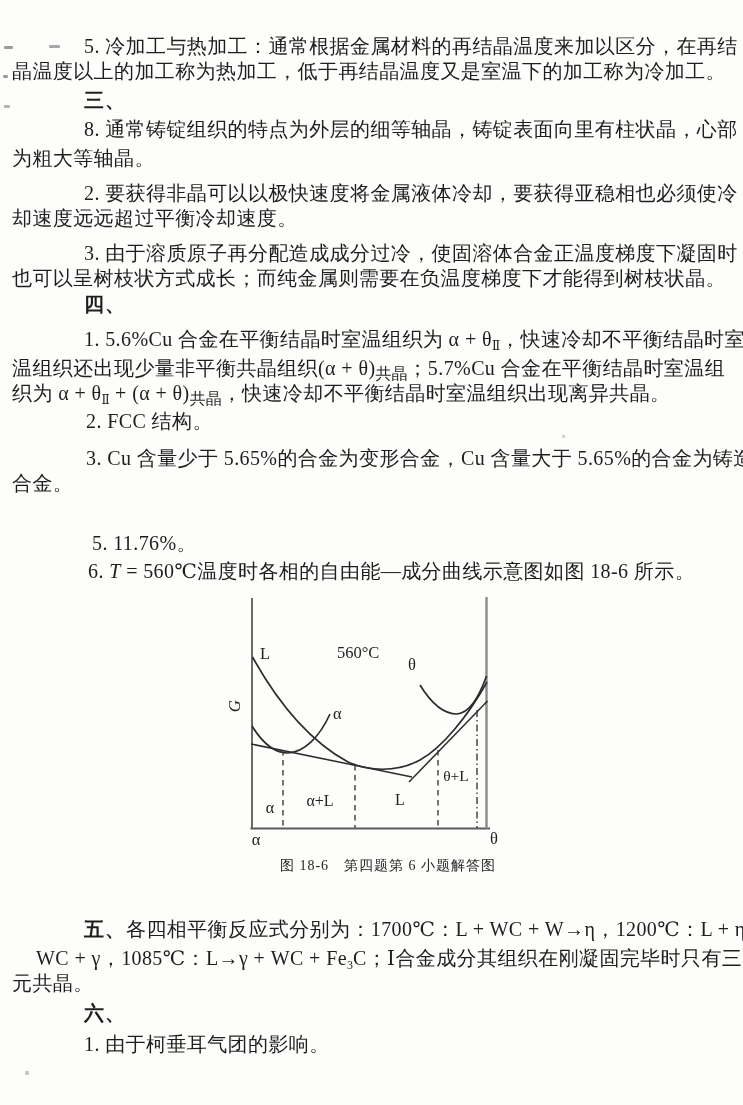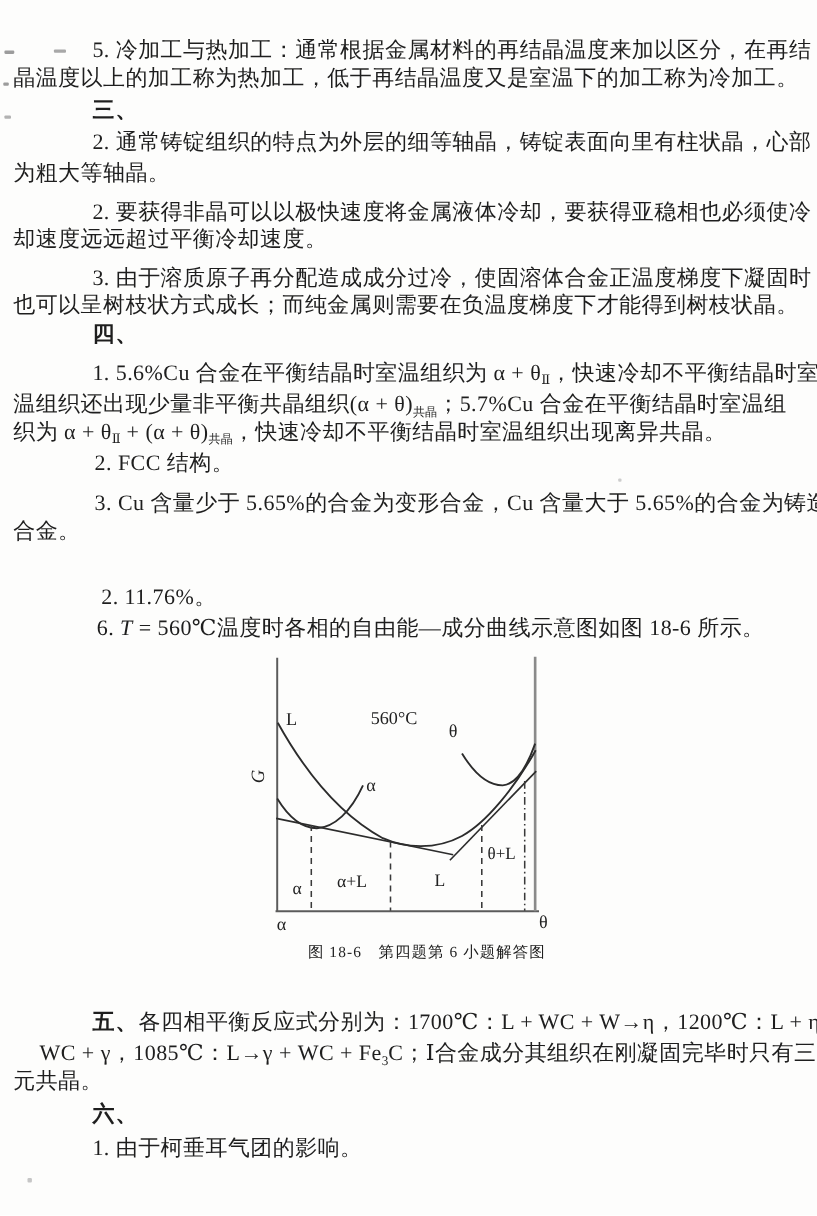--- a/index.html
+++ b/index.html
@@ -10,21 +10,21 @@
     color:#1e1e1e;
   }
   .line{
     position:absolute;white-space:nowrap;
     font-size:20px;line-height:23px;letter-spacing:0.4px;
   }
   .ind{left:84px;text-align:center;}
   .marg{left:12px;}
   .sec{font-weight:bold;letter-spacing:1px;}
   .sub{font-size:12px;vertical-align:-4px;letter-spacing:0;}
-  .subcjk{font-size:11px;vertical-align:-4px;letter-spacing:0;}
+  .subcjk{font-size:16px;vertical-align:-4px;letter-spacing:0;}
   .ivar{font-style:italic;font-family:"Liberation Serif","DejaVu Serif",serif;}
   .figwrap{position:absolute;left:210px;top:590px;width:300px;height:265px;}
   .caption{
     position:absolute;left:34px;top:857px;width:708px;text-align:center;
     font-size:14px;letter-spacing:1px;
   }
   svg text{font-family:"Liberation Serif","DejaVu Serif",serif;fill:#222;}
   .axisline{stroke:#5b5b5b;stroke-width:1.8;fill:none;}
   .borderline{stroke:#8a8a8a;stroke-width:2.4;fill:none;}
   .curve{stroke:#2c2c2c;stroke-width:1.7;fill:none;}
@@ -41,36 +41,36 @@
   <div class="artifact" style="left:4px;top:46px;width:9px;height:3px;"></div>
   <div class="artifact" style="left:49px;top:45px;width:11px;height:2.5px;background:#a8a8a8;"></div>
   <div class="artifact" style="left:3px;top:75px;width:5px;height:3px;"></div>
   <div class="artifact" style="left:4px;top:105px;width:6px;height:2.5px;background:#b2b2b2;"></div>
   <div class="artifact" style="left:25px;top:1071px;width:4px;height:4px;background:#c6c6c6;"></div>
   <div class="artifact" style="left:562px;top:435px;width:3px;height:3px;background:#cdcdcd;"></div>
 
   <div class="line ind" style="top:35px"><span>5. 冷加工与热加工：通常根据金属材料的再结晶温度来加以区分，在再结</span></div>
   <div class="line marg" style="top:60px"><span>晶温度以上的加工称为热加工，低于再结晶温度又是室温下的加工称为冷加工。</span></div>
   <div class="line ind" style="top:89px"><span class="sec">三、</span></div>
-  <div class="line ind" style="top:118px"><span>2. 通常铸锭组织的特点为外层的细等轴晶，铸锭表面向里有柱状晶，心部</span></div>
+  <div class="line ind" style="top:118px"><span>8. 通常铸锭组织的特点为外层的细等轴晶，铸锭表面向里有柱状晶，心部</span></div>
   <div class="line marg" style="top:147px"><span>为粗大等轴晶。</span></div>
   <div class="line ind" style="top:182px"><span>2. 要获得非晶可以以极快速度将金属液体冷却，要获得亚稳相也必须使冷</span></div>
   <div class="line marg" style="top:207px"><span>却速度远远超过平衡冷却速度。</span></div>
   <div class="line ind" style="top:242px"><span>3. 由于溶质原子再分配造成成分过冷，使固溶体合金正温度梯度下凝固时</span></div>
   <div class="line marg" style="top:267px"><span>也可以呈树枝状方式成长；而纯金属则需要在负温度梯度下才能得到树枝状晶。</span></div>
   <div class="line ind" style="top:293px"><span class="sec">四、</span></div>
 
   <div class="line ind" style="top:328px"><span>1. 5.6%Cu 合金在平衡结晶时室温组织为 α + θ</span><span class="sub">Ⅱ</span><span>，快速冷却不平衡结晶时室</span></div>
   <div class="line marg" style="top:357px"><span>温组织还出现少量非平衡共晶组织(α + θ)</span><span class="subcjk">共晶</span><span>；5.7%Cu 合金在平衡结晶时室温组</span></div>
   <div class="line marg" style="top:382px"><span>织为 α + θ</span><span class="sub">Ⅱ</span><span> + (α + θ)</span><span class="subcjk">共晶</span><span>，快速冷却不平衡结晶时室温组织出现离异共晶。</span></div>
 
   <div class="line" style="top:410px;left:86px"><span>2. FCC 结构。</span></div>
   <div class="line" style="top:447px;left:86px"><span>3. Cu 含量少于 5.65%的合金为变形合金，Cu 含量大于 5.65%的合金为铸造</span></div>
   <div class="line marg" style="top:472px"><span>合金。</span></div>
-  <div class="line" style="top:532px;left:92px"><span>2. 11.76%。</span></div>
+  <div class="line" style="top:532px;left:92px"><span>5. 11.76%。</span></div>
   <div class="line" style="top:560px;left:88px"><span>6. </span><span class="ivar">T</span><span> = 560℃温度时各相的自由能—成分曲线示意图如图 18-6 所示。</span></div>
 
   <div class="figwrap">
     <svg width="300" height="265" viewBox="210 590 300 265" xmlns="http://www.w3.org/2000/svg">
 
       <line class="axisline" x1="252" y1="598" x2="252" y2="828.5"></line>
       <line class="axisline" x1="250.5" y1="828.5" x2="490" y2="828.5"></line>
       <line class="borderline" x1="486.5" y1="597" x2="486.5" y2="828.5"></line>
 
       <path class="curve" d="M 252.5 657 C 282 710, 315 744, 348 762 C 368 771, 396 773, 420 760 C 442 748, 468 716, 487 682"></path>

